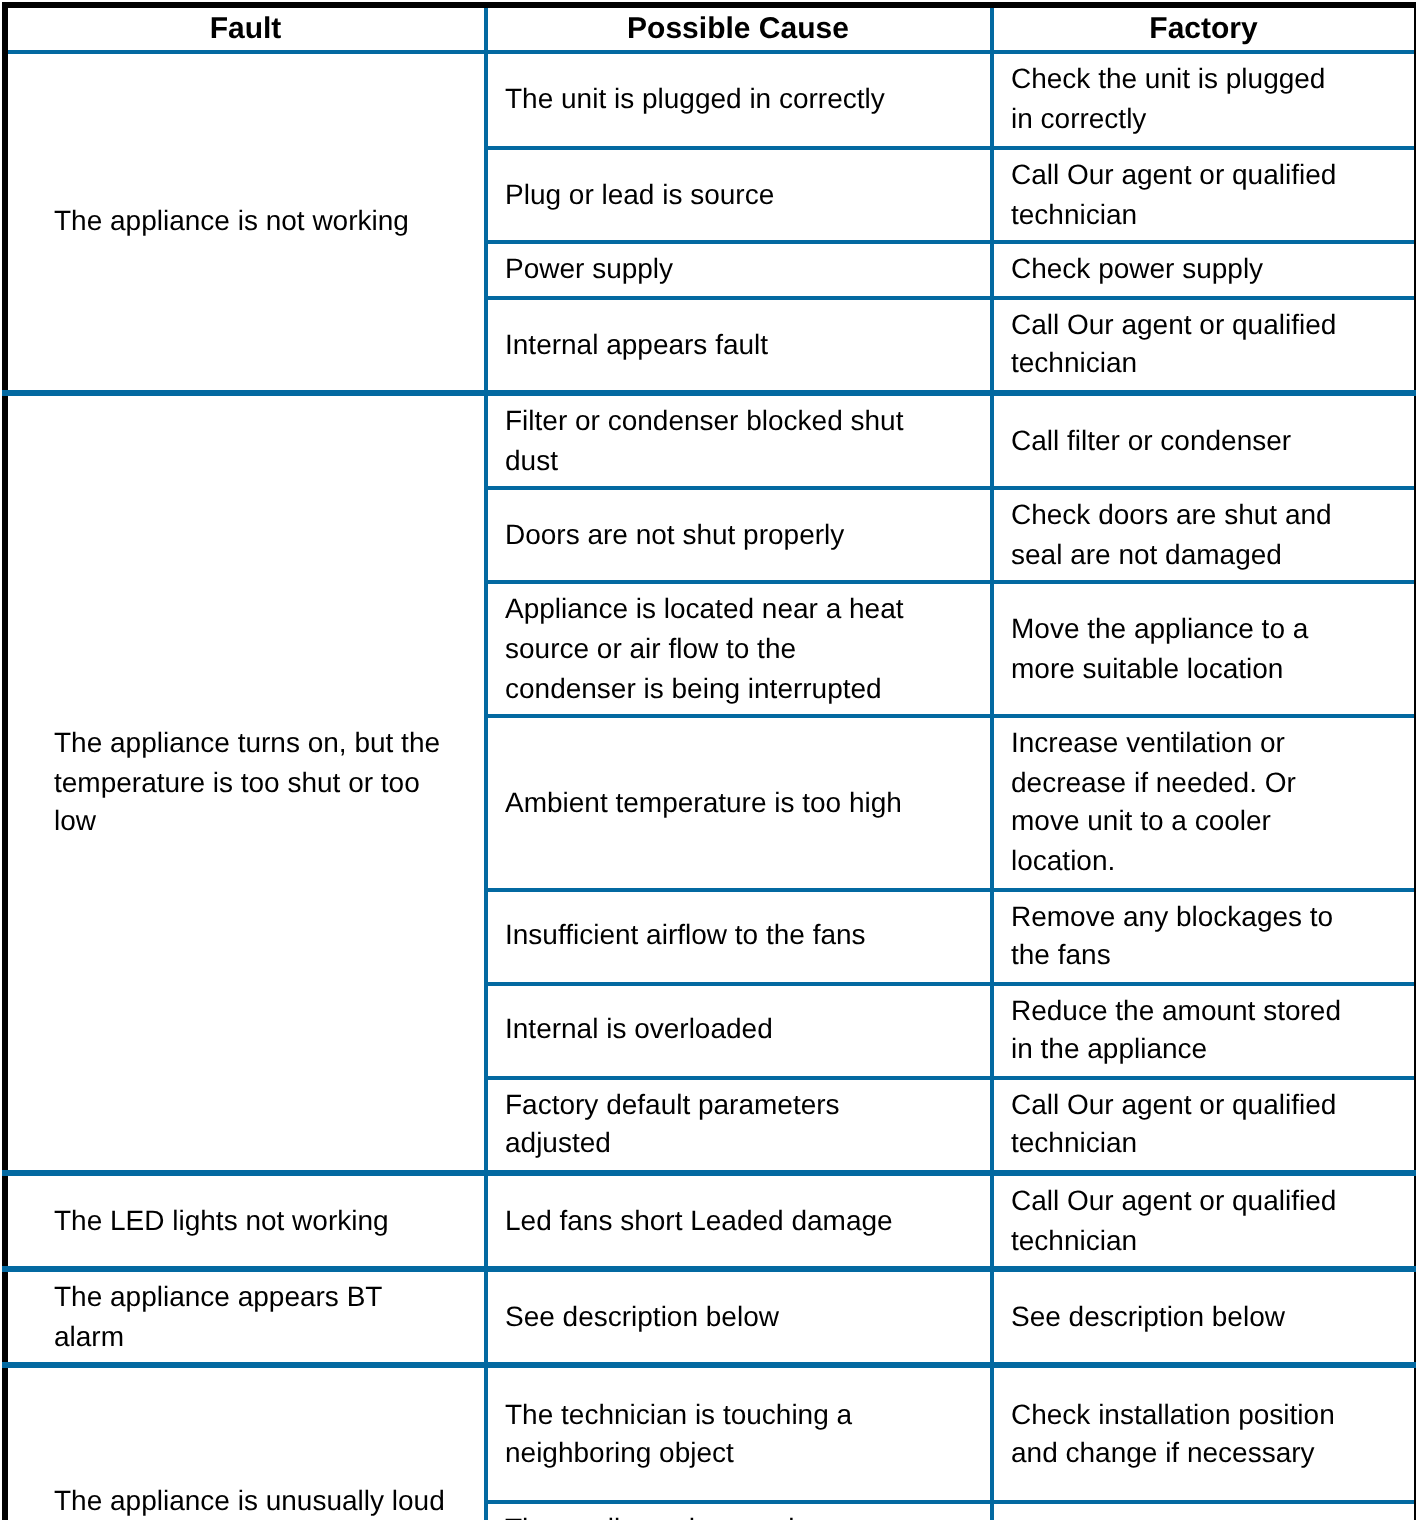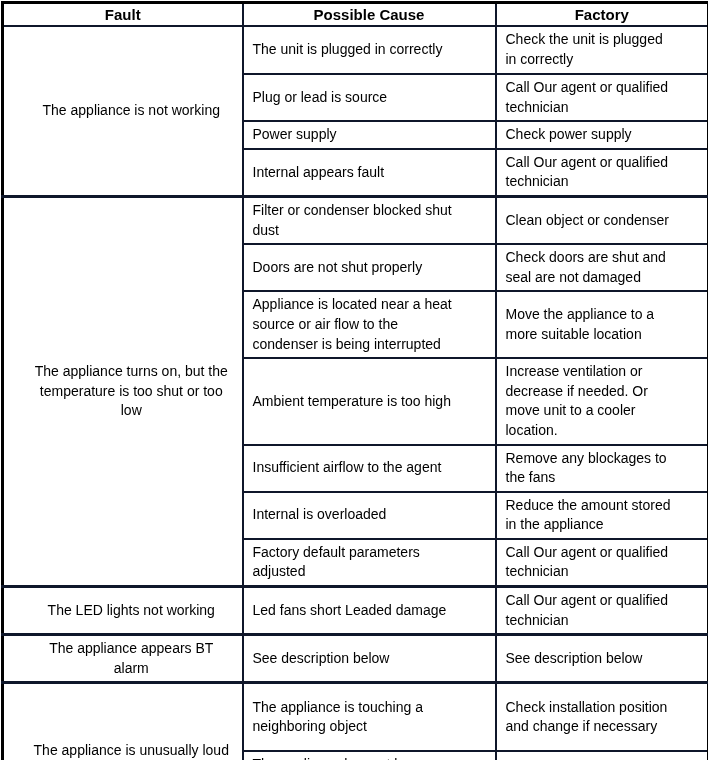--- a/index.html
+++ b/index.html
@@ -19,40 +19,39 @@
     border-collapse: collapse;
     table-layout: fixed;
     width: 706px;
     height: 758px;
     margin: 1px;
     border: 3px solid #000000;
     font-size: 14px;
     line-height: 1.4;
   }
   .tbl th, .tbl td {
-    border: 2px solid #0f172a;
+    border: 2px solid #0369a1;
     box-sizing: border-box;
     overflow: hidden;
   }
   .tbl th {
     font-size: 15px;
     font-weight: bold;
     text-align: center;
     vertical-align: middle;
     padding: 0 2px;
   }
   .tbl td {
     vertical-align: middle;
     text-align: left;
     padding: 3px 6px 3px 9px;
     white-space: pre-line;
   }
   td.fault {
     padding-left: 23px;
-    text-align: center;
   }
   tr.sec td {
     border-top-width: 3px;
   }
 </style>
 </head>
 <body>
 
 <div class="page">
   <table class="tbl">
@@ -90,21 +89,21 @@
         <td class="action">Call Our agent or qualified
 technician</td>
       </tr>
 
       <tr class="sec" style="height:46px">
         <td class="fault" rowspan="7">The appliance turns on, but the
 temperature is too shut or too
 low</td>
         <td class="cause">Filter or condenser blocked shut
 dust</td>
-        <td class="action">Clean object or condenser</td>
+        <td class="action">Call filter or condenser</td>
       </tr>
       <tr style="height:44px">
         <td class="cause">Doors are not shut properly</td>
         <td class="action">Check doors are shut and
 seal are not damaged</td>
       </tr>
       <tr style="height:66px">
         <td class="cause">Appliance is located near a heat
 source or air flow to the
 condenser is being interrupted</td>
@@ -112,21 +111,21 @@
 more suitable location</td>
       </tr>
       <tr style="height:72px">
         <td class="cause">Ambient temperature is too high</td>
         <td class="action">Increase ventilation or
 decrease if needed. Or
 move unit to a cooler
 location.</td>
       </tr>
       <tr style="height:45px">
-        <td class="cause">Insufficient airflow to the agent</td>
+        <td class="cause">Insufficient airflow to the fans</td>
         <td class="action">Remove any blockages to
 the fans</td>
       </tr>
       <tr style="height:45px">
         <td class="cause">Internal is overloaded</td>
         <td class="action">Reduce the amount stored
 in the appliance</td>
       </tr>
       <tr style="height:45px">
         <td class="cause">Factory default parameters
@@ -144,21 +143,21 @@
 
       <tr class="sec" style="height:41px">
         <td class="fault">The appliance appears BT
 alarm</td>
         <td class="cause">See description below</td>
         <td class="action">See description below</td>
       </tr>
 
       <tr class="sec" style="height:68px">
         <td class="fault" rowspan="2">The appliance is unusually loud</td>
-        <td class="cause">The appliance is touching a
+        <td class="cause">The technician is touching a
 neighboring object</td>
         <td class="action">Check installation position
 and change if necessary</td>
       </tr>
       <tr style="height:68px">
         <td class="cause">The appliance has not been
 installed in a level or stable
 position</td>
         <td class="action">Check installation position
 and change if necessary</td>

